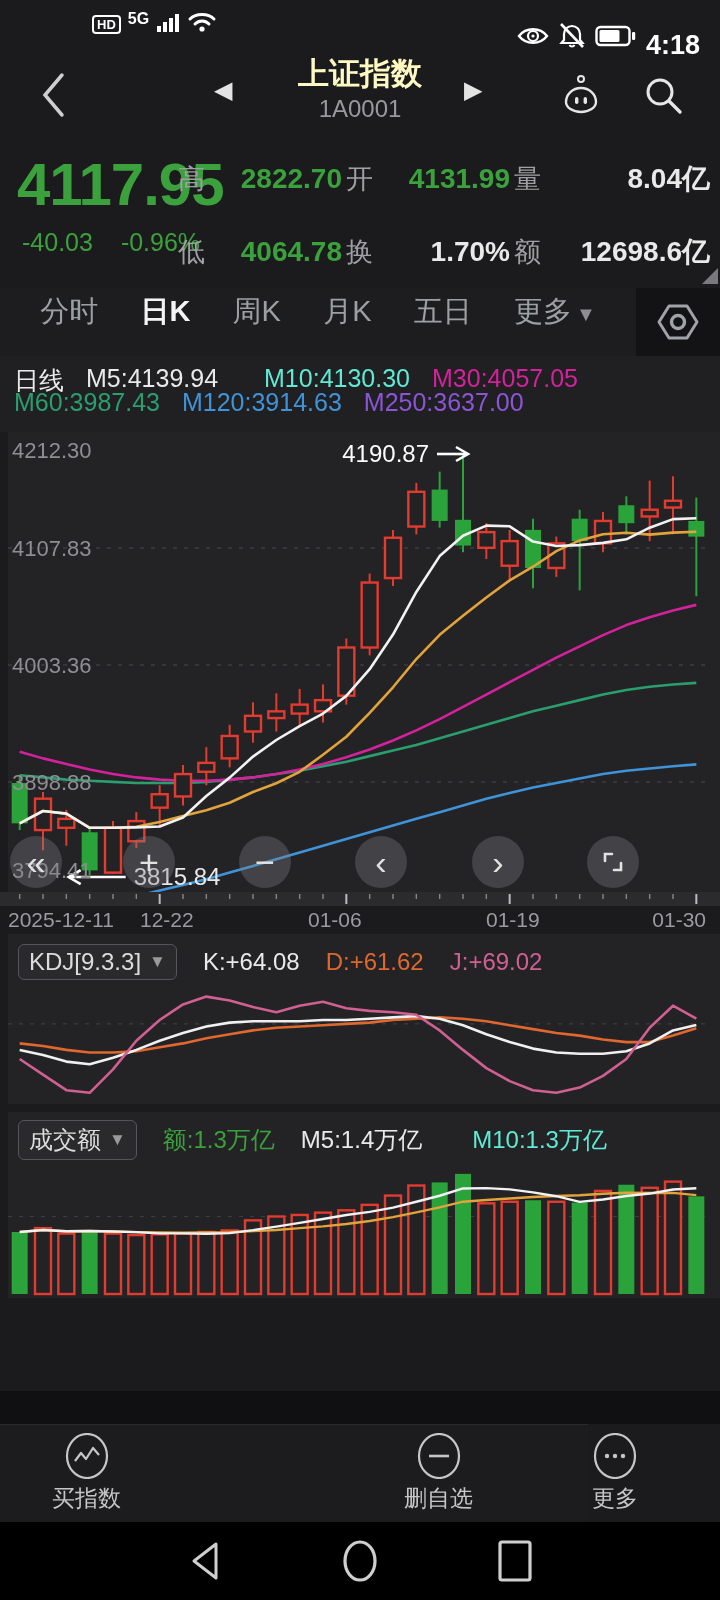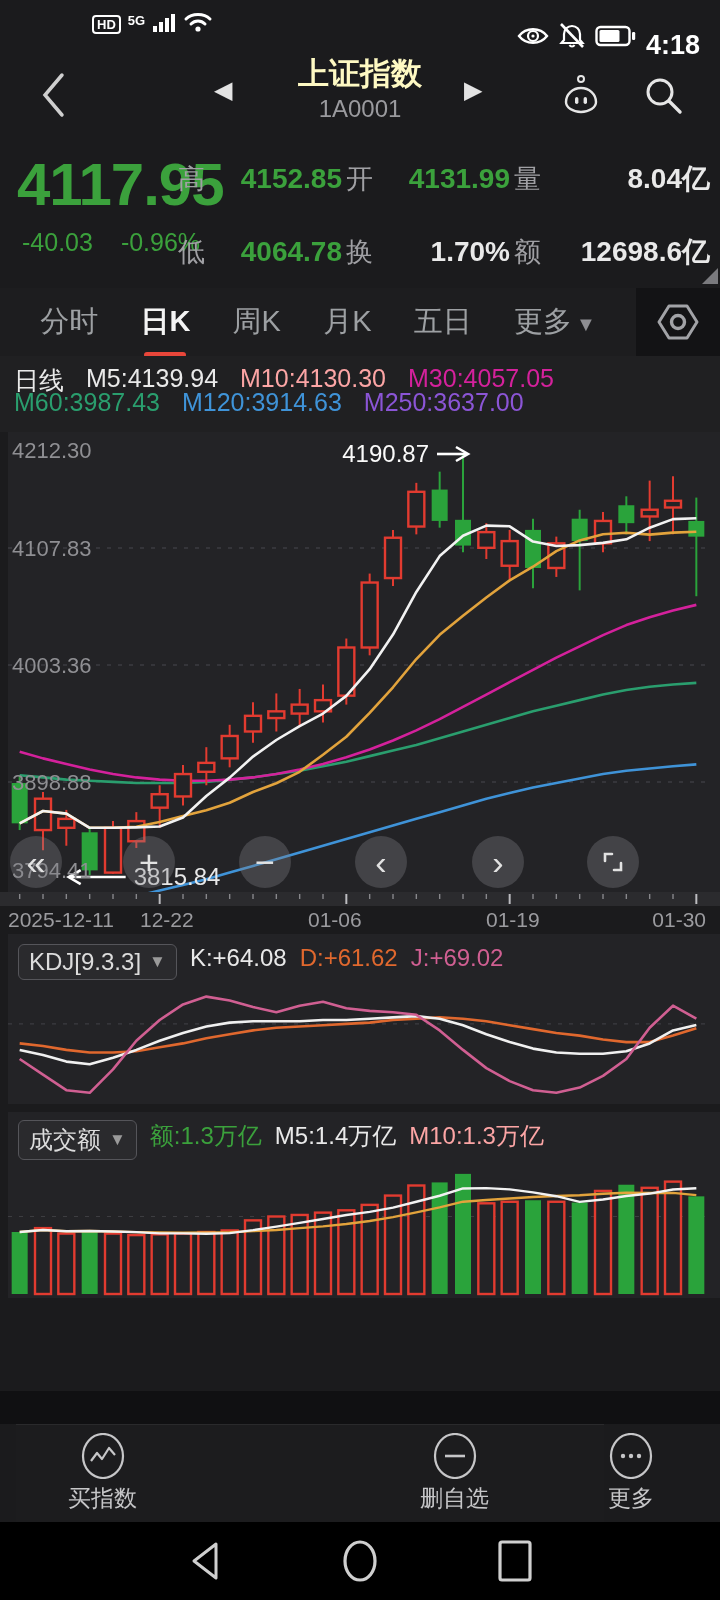--- a/index.html
+++ b/index.html
@@ -2,48 +2,48 @@
 <html><head>
 <meta charset="utf-8">
 <style>
   html,body{margin:0;padding:0;background:#000;}
   .screen{position:relative;width:720px;height:1600px;background:#1b1b1d;overflow:hidden;
     font-family:"Liberation Sans","DejaVu Sans",sans-serif;color:#e6e6e6;}
   .abs{position:absolute;}
   svg{display:block;}
   
   .clr-green{color:#3ba13c;} .clr-white{color:#e9e9e9;}
-  .clr-orange{color:#fca5a5;} .clr-magenta{color:#d4219c;} .clr-teal{color:#2a9e6e;}
+  .clr-orange{color:#5eead4;margin-left:24px;} .clr-magenta{color:#d4219c;} .clr-teal{color:#2a9e6e;}
   .clr-blue{color:#3f93d8;} .clr-purple{color:#8b55d6;} .clr-dorange{color:#e0682e;}
   .clr-pink{color:#d05f92;}
   
   .status{top:0;left:0;width:720px;height:48px;display:flex;align-items:center;}
   .st-left{position:absolute;left:60px;top:10px;display:flex;align-items:flex-end;gap:7px;padding-left:32px;}
   .st-right{position:absolute;right:20px;top:10px;display:flex;align-items:center;gap:9px;}
   .hd-badge{border:2px solid #fff;border-radius:4px;font-size:13px;font-weight:bold;padding:1px 3px;color:#fff;line-height:1;}
-  .g5{font-size:13px;color:#fff;font-weight:bold;position:relative;top:-6px;}
+  .g5{font-size:16px;color:#fff;font-weight:bold;position:relative;top:-6px;}
   .st-time{font-size:27px;font-weight:bold;color:#fff;margin-top:20px;}
   
   .header{top:48px;left:0;width:720px;height:94px;}
   .title-block{position:absolute;left:0;top:6px;width:720px;text-align:center;}
   .title{font-size:31px;color:#fef9c3;font-weight:600;line-height:40px;}
   .code{font-size:24px;color:#9a9a9e;line-height:30px;}
   .tri{font-size:24px;color:#e3e3e3;}
   
   .quote{top:142px;left:0;width:720px;height:146px;}
   .price{position:absolute;left:17px;top:8px;font-size:60px;font-weight:bold;letter-spacing:-1px;}
   .chg-row{position:absolute;left:22px;top:86px;font-size:25px;display:flex;gap:28px;}
   .stats{position:absolute;left:178px;top:0;width:528px;height:146px;display:grid;
     grid-template-columns:32px 128px 32px 128px 36px 156px;column-gap:4px;align-items:center;grid-auto-rows:73px;}
   .stat-label{font-size:27px;color:#a0a0a4;}
   .stat-value{font-size:28px;font-weight:600;text-align:right;}
   .corner-tri{position:absolute;right:2px;bottom:4px;width:0;height:0;border-left:16px solid transparent;border-bottom:16px solid #7a7a7e;}
   
   .ptabs{top:288px;left:0;width:720px;height:68px;background:#1d1d1f;}
-  .ptabs-inner{position:absolute;left:0;top:0;width:636px;height:68px;display:flex;justify-content:space-evenly;align-items:center;}
+  .ptabs-inner{position:absolute;left:0;top:0;width:636px;height:68px;display:flex;justify-content:space-evenly;}
   .ptab{font-size:29px;color:#9da0a3;position:relative;padding:4px 2px;}
   .ptab.active{color:#f4f4f4;font-weight:bold;}
   .ptab.active::after{content:"";position:absolute;left:50%;transform:translateX(-50%);bottom:-12px;width:42px;height:6px;border-radius:3px;background:#e8463a;}
   .ptab .caret{font-size:20px;color:#8e8e92;margin-left:4px;}
   .ind-zone{position:absolute;right:0;top:0;width:84px;height:68px;background:#131315;display:flex;align-items:center;justify-content:center;}
   
   .ma-info{top:356px;left:0;width:720px;height:76px;background:#202022;}
   .ma-row{position:absolute;left:14px;display:flex;gap:22px;font-size:25px;white-space:nowrap;}
   
   .chart-pane{top:432px;left:8px;width:712px;height:460px;background:#232326;}
@@ -51,32 +51,32 @@
   .ctl-row{position:absolute;left:0;top:404px;width:712px;height:52px;}
   .ctl-btn{position:absolute;width:52px;height:52px;border-radius:50%;background:rgba(130,130,134,0.34);
     display:flex;align-items:center;justify-content:center;font-size:31px;color:#e2e2e2;}
   .ctl-btn.big{font-size:34px;}
   
   .ruler{top:892px;left:0;width:720px;height:14px;background:#2b2b2e;}
   .dates{top:906px;left:0;width:720px;height:30px;font-size:21px;color:#9b9b9f;}
   .dates span{position:absolute;top:2px;}
   
   .sub-pane{left:8px;width:712px;background:#232326;}
-  .ind-head{position:absolute;left:10px;display:flex;gap:13px;font-size:24px;}
+  .ind-head{position:absolute;left:10px;display:flex;align-items:center;gap:26px;font-size:24px;}
   .ind-box{border:1px solid #55555a;background:#2a2a2d;border-radius:6px;padding:3px 10px;color:#dcdcdc;display:flex;align-items:center;gap:8px;}
   .ind-box .caret{font-size:17px;color:#9a9a9a;}
   
   .ntabs{top:1308px;left:0;width:720px;height:82px;background:#161618;border-bottom:1px solid #2c2c2e;
     display:flex;justify-content:space-around;align-items:center;padding:0 30px;box-sizing:border-box;}
   .ntab{font-size:31px;color:#e2e2e2;position:relative;}
   .ntab.active{color:#e8463a;font-weight:600;}
   .ntab.active::after{content:"";position:absolute;left:50%;transform:translateX(-50%);bottom:-20px;width:56px;height:7px;border-radius:4px;background:#e8463a;}
   .dark-gap{top:1391px;left:0;width:720px;height:33px;background:#101012;}
   
-  .bbar{top:1424px;left:0;width:588px;height:98px;background:#1c1c1e;border-top:1px solid #2a2a2c;margin-left:16px;}
+  .bbar{top:1424px;left:0;width:588px;height:98px;background:#1c1c1e;border-top:1px solid #2a2a2c;}
   .bbar-item{position:absolute;top:8px;display:flex;flex-direction:column;align-items:center;gap:4px;color:#c6c6c8;}
   .bbar-item .lbl{font-size:23px;}
   
   .anav{top:1522px;left:0;width:720px;height:78px;background:#000;}
   .anav > div{position:absolute;top:50%;transform:translate(-50%,-50%);}
 </style>
 </head>
 <body>
 
 <div class="screen">
@@ -158,21 +158,21 @@
   </div>
 
   <div class="abs quote">
     <div class="price clr-green">4117.95</div>
     <div class="chg-row clr-green">
       <span>-40.03</span>
       <span>-0.96%</span>
     </div>
     <div class="stats">
       <span class="stat-label">高</span>
-      <span class="stat-value clr-green">4152.85</span>
+      <span class="stat-value clr-green">2822.70</span>
       <span class="stat-label">开</span>
       <span class="stat-value clr-green">4131.99</span>
       <span class="stat-label">量</span>
       <span class="stat-value clr-white">8.04亿</span>
       <span class="stat-label">低</span>
       <span class="stat-value clr-green">4064.78</span>
       <span class="stat-label">换</span>
       <span class="stat-value clr-white">1.70%</span>
       <span class="stat-label">额</span>
       <span class="stat-value clr-white">12698.6亿</span>

